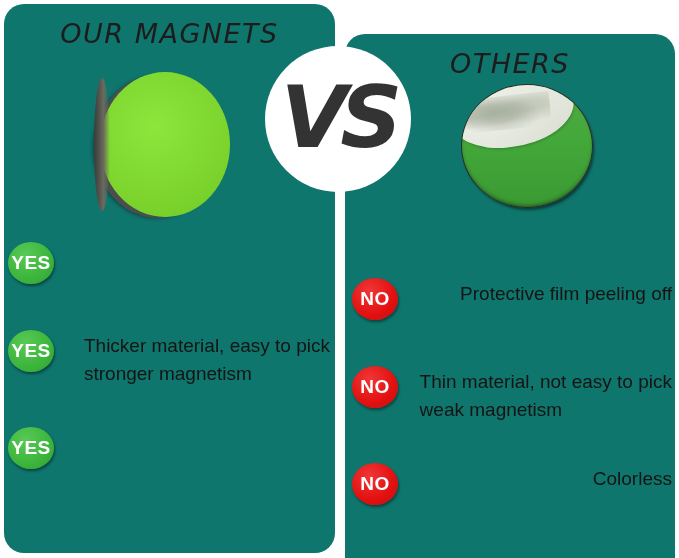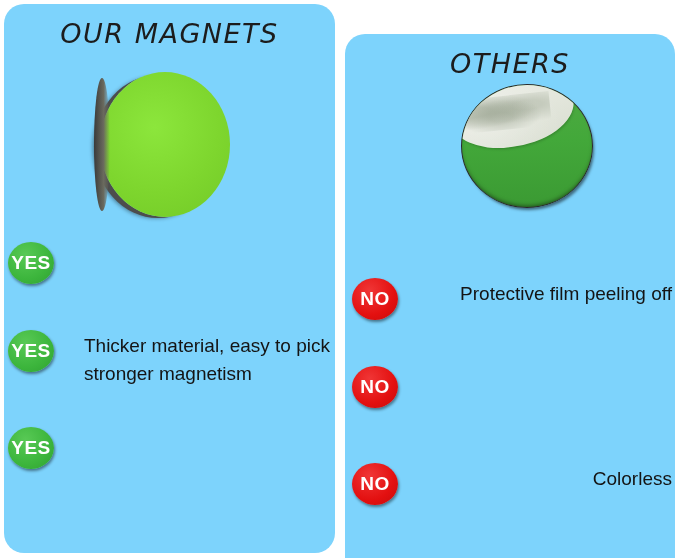--- a/index.html
+++ b/index.html
@@ -14,21 +14,21 @@
     background: #ffffff;
     overflow: hidden;
     font-family: "Liberation Sans", sans-serif;
   }
 
   
   .panel {
     position: absolute;
     top: 4px;
     height: 549px;
-    background: #7dd3fc;
+    background: #0f766e;
     border-radius: 20px;
   }
   .panel-left  { left: 4px;   width: 331px; }
   .panel-right { left: 345px; width: 330px; margin-top: 30px; }
 
   
   .divider {
     position: absolute;
     left: 335px;
     top: 0;
@@ -192,38 +192,43 @@
   </div>
 
   <div class="divider"></div>
 
   <div class="magnet-good"></div>
 
   <div class="magnet-bad">
     <div class="film"></div>
   </div>
 
+  <div class="vs-badge">
+    <span class="vs-text">VS</span>
+  </div>
 
   <div class="feature left" style="top:240px">
     <span class="badge yes">YES</span>
   </div>
   <div class="feature left" style="top:328px">
     <span class="badge yes">YES</span>
     <span class="feature-text">Thicker material,  easy to pick
 stronger magnetism</span>
   </div>
   <div class="feature left" style="top:425px">
     <span class="badge yes">YES</span>
   </div>
 
   <div class="feature right" style="top:240px">
     <span class="badge no">NO</span>
     <span class="feature-text tight">Protective film peeling off</span>
   </div>
   <div class="feature right" style="top:328px">
     <span class="badge no">NO</span>
+    <span class="feature-text tight">Thin material, not easy to pick
+ weak magnetism</span>
   </div>
   <div class="feature right" style="top:425px">
     <span class="badge no">NO</span>
     <span class="feature-text tight">Colorless</span>
   </div>
 
 </div>
 
 </body></html>

